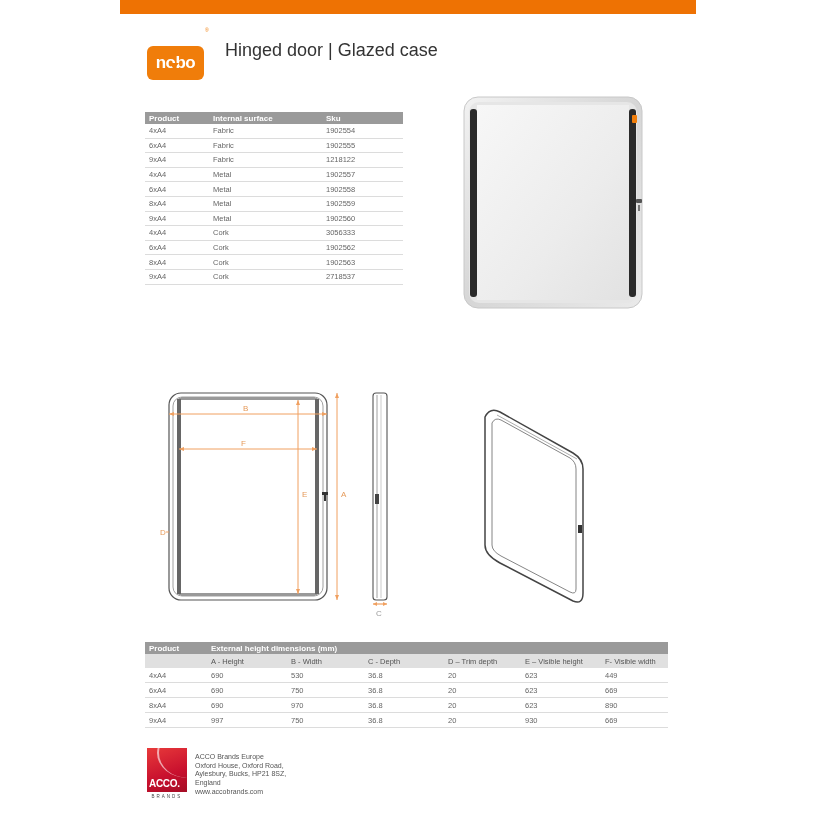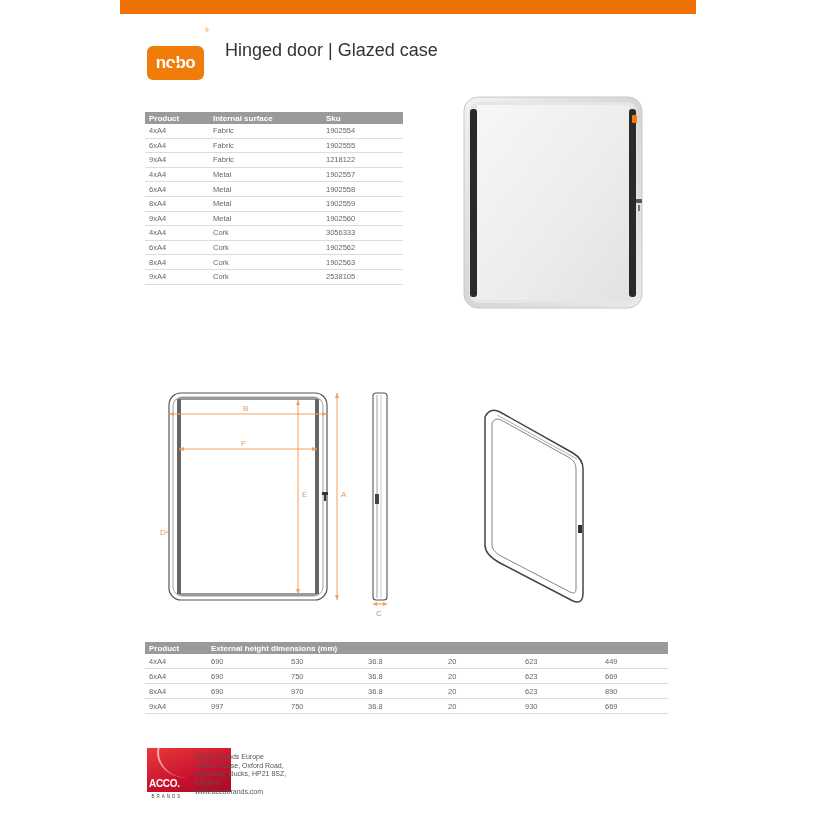--- a/index.html
+++ b/index.html
@@ -26,21 +26,21 @@
   .t2 .h1 th { background: #9a9a9a; color: #fff; font-weight: bold; height: 12px; font-size: 8px; }
   .t2 .h2 td { background: #e0e0e0; color: #555; height: 14px; border-bottom: none; }
   .t2 td { height: 14px; border-bottom: 1px solid #dcdcdc; }
 
   .photo { position: absolute; left: 462px; top: 95px; width: 182px; height: 215px; }
   .diagram { position: absolute; left: 155px; top: 385px; width: 450px; height: 235px; }
 
   .footer { position: absolute; left: 147px; top: 748px; }
   .acco { position: absolute; left: 0; top: 0; width: 40px; height: 54px; }
   .acco-red { width: 40px; height: 44px; background: linear-gradient(160deg, #e83a3a 0%, #c8102e 60%, #a50d25 100%);
-              position: relative; overflow: hidden; padding-left: 44px; }
+              position: relative; overflow: hidden; }
   .acco-red .swoosh { position: absolute; left: 10px; top: -20px; width: 60px; height: 50px; border-radius: 50%;
                       border-left: 2px solid rgba(255,255,255,0.6); }
   .acco-red .word { position: absolute; left: 2px; bottom: 3px; color: #fff; font-weight: bold; font-size: 10px; letter-spacing: -0.3px; }
   .acco-brands { font-size: 4.5px; letter-spacing: 2px; color: #444; margin-top: 2px; text-align: center; }
   .address { position: absolute; left: 48px; top: 5px; font-size: 7px; line-height: 8.7px; color: #555; width: 160px; }
   .address div { white-space: nowrap; }
 </style>
 </head>
 <body>
 
@@ -114,21 +114,21 @@
         <td>1902562</td>
       </tr>
     <tr>
         <td>8xA4</td>
         <td>Cork</td>
         <td>1902563</td>
       </tr>
     <tr>
         <td>9xA4</td>
         <td>Cork</td>
-        <td>2538105</td>
+        <td>2718537</td>
       </tr>
   </tbody>
 </table>
 
 <svg class="photo" viewBox="0 0 182 215" xmlns="http://www.w3.org/2000/svg">
   <defs>
     <linearGradient id="frameg" x1="0" y1="0" x2="1" y2="1">
       <stop offset="0" stop-color="#f2f2f2"></stop>
         <stop offset="0.5" stop-color="#d6d6d6"></stop>
         <stop offset="1" stop-color="#eaeaea"></stop>
@@ -219,20 +219,29 @@
       <col style="width:80px">
       <col style="width:67px">
   </colgroup>
   <thead>
     <tr class="h1">
       <th>Product</th>
       <th colspan="6">External height dimensions (mm)</th>
     </tr>
   </thead>
   <tbody>
+    <tr class="h2">
+      <td></td>
+      <td>A - Height</td>
+      <td>B - Width</td>
+      <td>C - Depth</td>
+      <td>D – Trim depth</td>
+      <td>E – Visible height</td>
+      <td>F- Visible width</td>
+    </tr>
     <tr>
       <td>4xA4</td>
       <td>690</td>
       <td>530</td>
       <td>36.8</td>
       <td>20</td>
       <td>623</td>
       <td>449</td>
     </tr>
     <tr>

